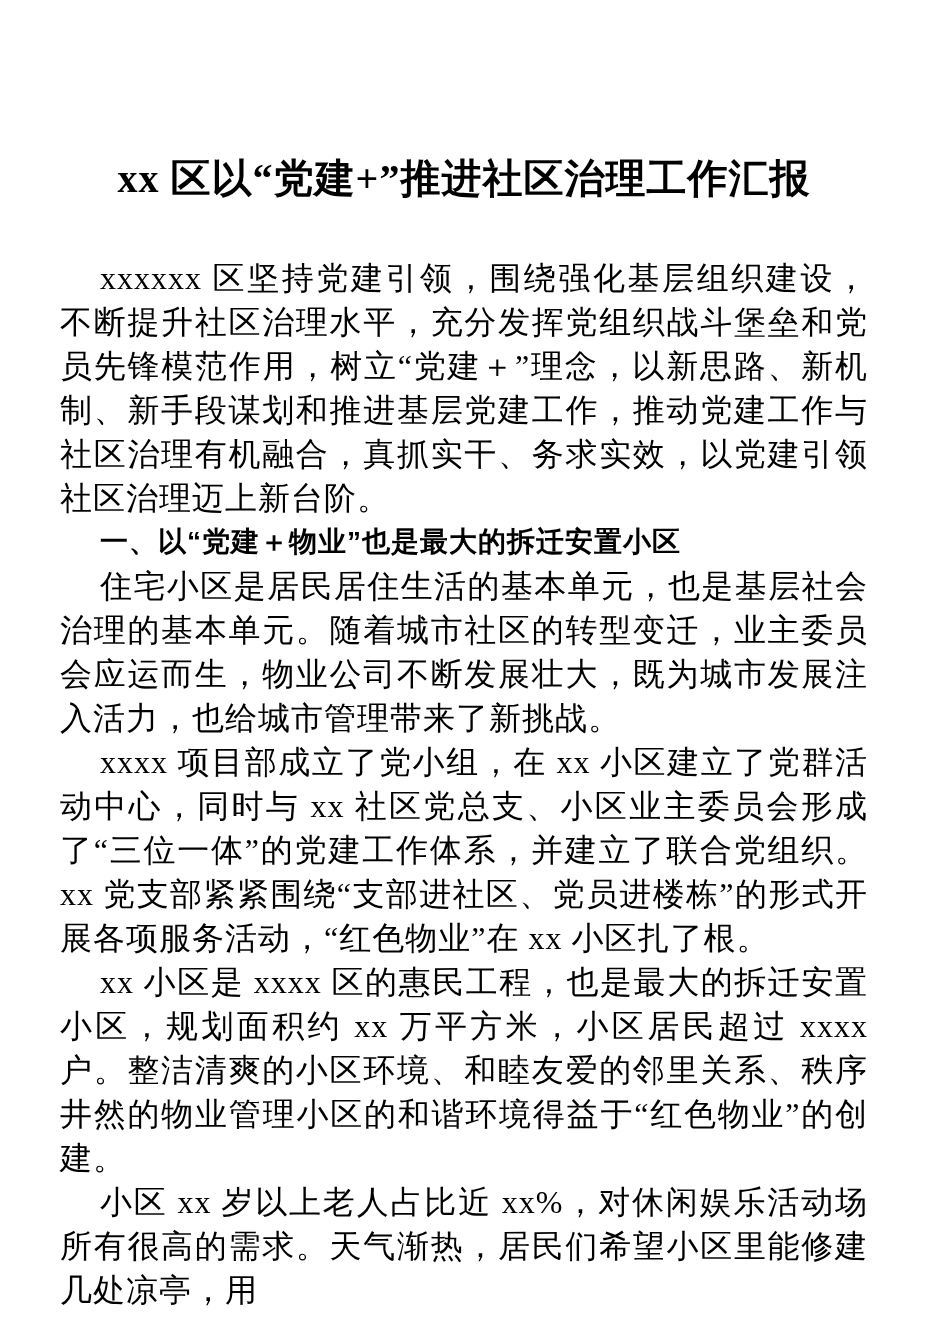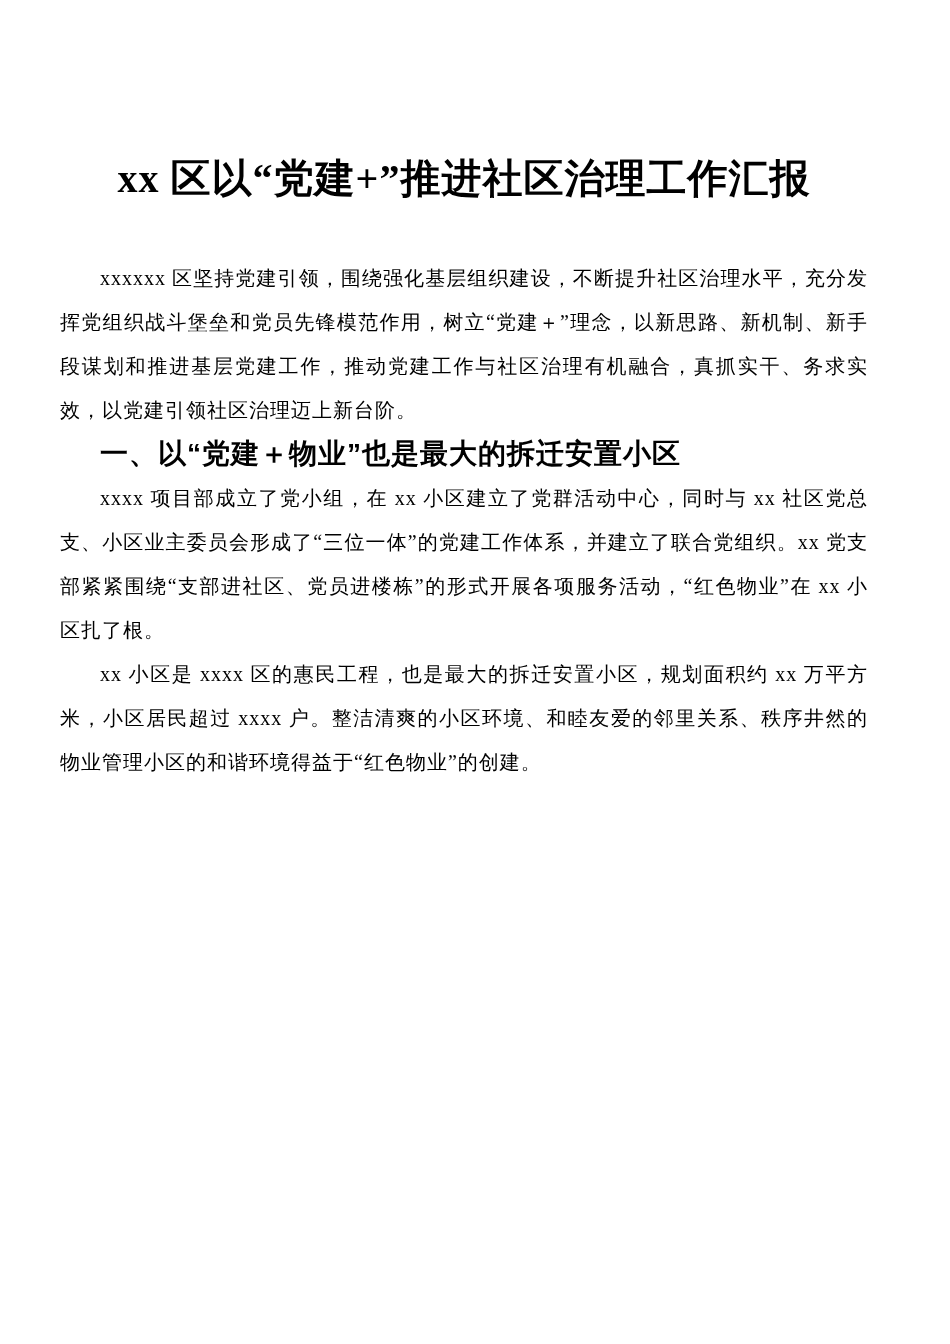--- a/index.html
+++ b/index.html
@@ -26,21 +26,21 @@
     text-align: center;
     letter-spacing: 1px;
     margin: 0 0 51px 0;
     color: #000000;
   }
   .doc-content {
     width: 100%;
   }
   .doc-content p.paragraph {
     font-family: "Liberation Serif", "DejaVu Serif", serif;
-    font-size: 20px;
+    font-size: 32px;
     line-height: 44px;
     letter-spacing: 1px;
     text-align: justify;
     text-indent: 40px;
     margin: 0;
     color: #000000;
   }
   .doc-content h2.heading {
     font-family: "Liberation Sans", "DejaVu Sans", sans-serif;
     font-size: 28px;
@@ -54,16 +54,18 @@
   }
 </style>
 </head>
 <body>
 
 <div class="page">
   <h1 class="doc-title">xx 区以“党建+”推进社区治理工作汇报</h1>
   <div class="doc-content">
       <p class="paragraph">xxxxxx 区坚持党建引领，围绕强化基层组织建设，不断提升社区治理水平，充分发挥党组织战斗堡垒和党员先锋模范作用，树立“党建＋”理念，以新思路、新机制、新手段谋划和推进基层党建工作，推动党建工作与社区治理有机融合，真抓实干、务求实效，以党建引领社区治理迈上新台阶。</p>
       <h2 class="heading">一、以“党建＋物业”也是最大的拆迁安置小区</h2>
+      <p class="paragraph">住宅小区是居民居住生活的基本单元，也是基层社会治理的基本单元。随着城市社区的转型变迁，业主委员会应运而生，物业公司不断发展壮大，既为城市发展注入活力，也给城市管理带来了新挑战。</p>
       <p class="paragraph">xxxx 项目部成立了党小组，在 xx 小区建立了党群活动中心，同时与 xx 社区党总支、小区业主委员会形成了“三位一体”的党建工作体系，并建立了联合党组织。xx 党支部紧紧围绕“支部进社区、党员进楼栋”的形式开展各项服务活动，“红色物业”在 xx 小区扎了根。</p>
       <p class="paragraph">xx 小区是 xxxx 区的惠民工程，也是最大的拆迁安置小区，规划面积约 xx 万平方米，小区居民超过 xxxx 户。整洁清爽的小区环境、和睦友爱的邻里关系、秩序井然的物业管理小区的和谐环境得益于“红色物业”的创建。</p>
+      <p class="paragraph">小区 xx 岁以上老人占比近 xx%，对休闲娱乐活动场所有很高的需求。天气渐热，居民们希望小区里能修建几处凉亭，用</p>
     </div>
 </div>
 
 </body></html>

